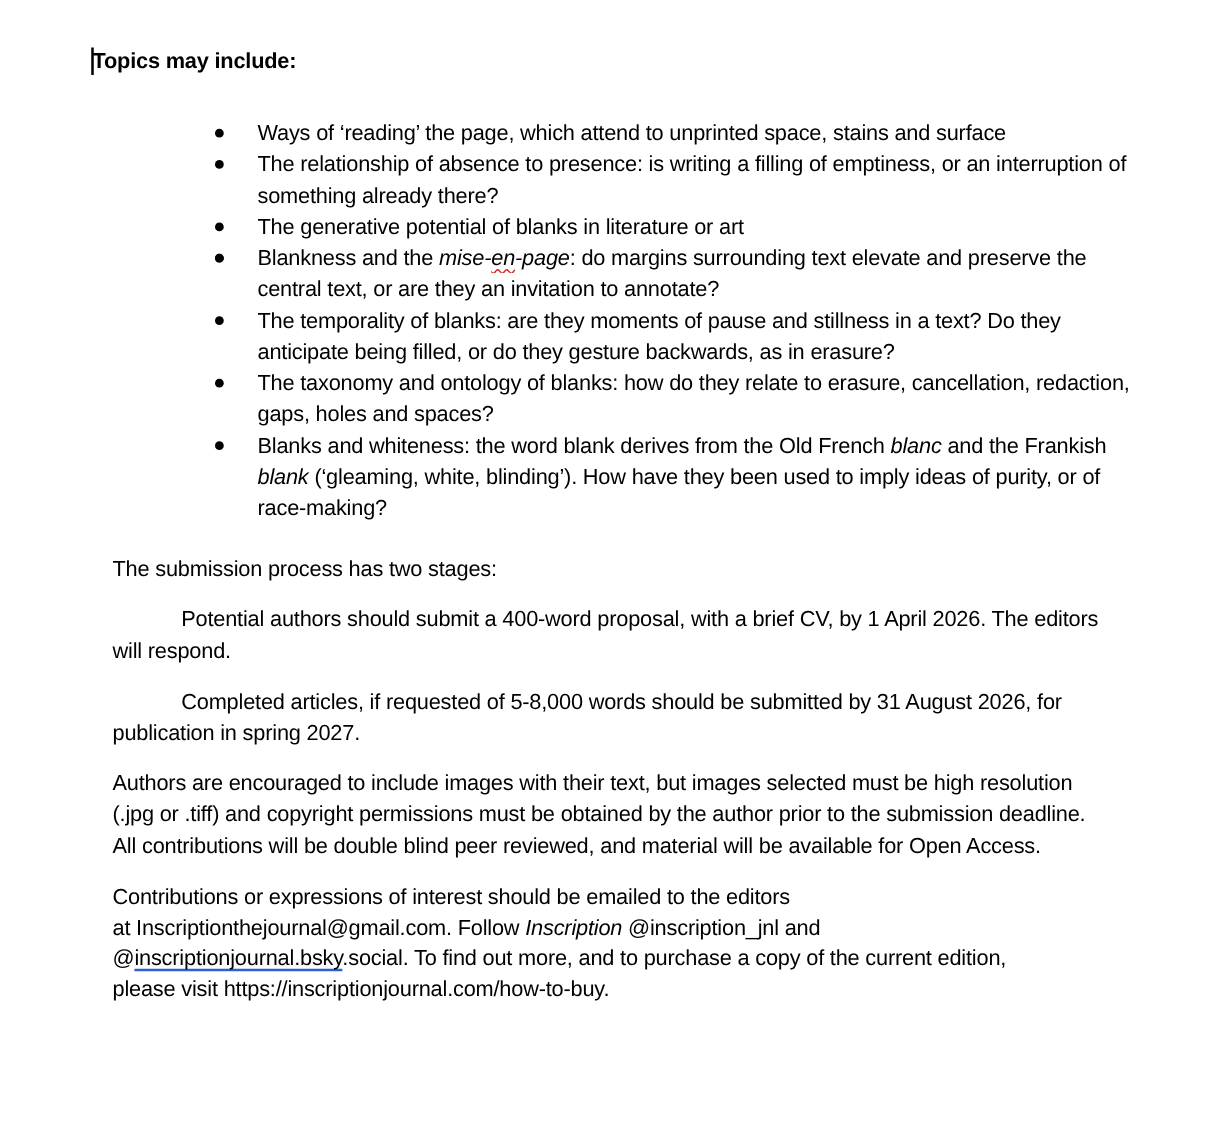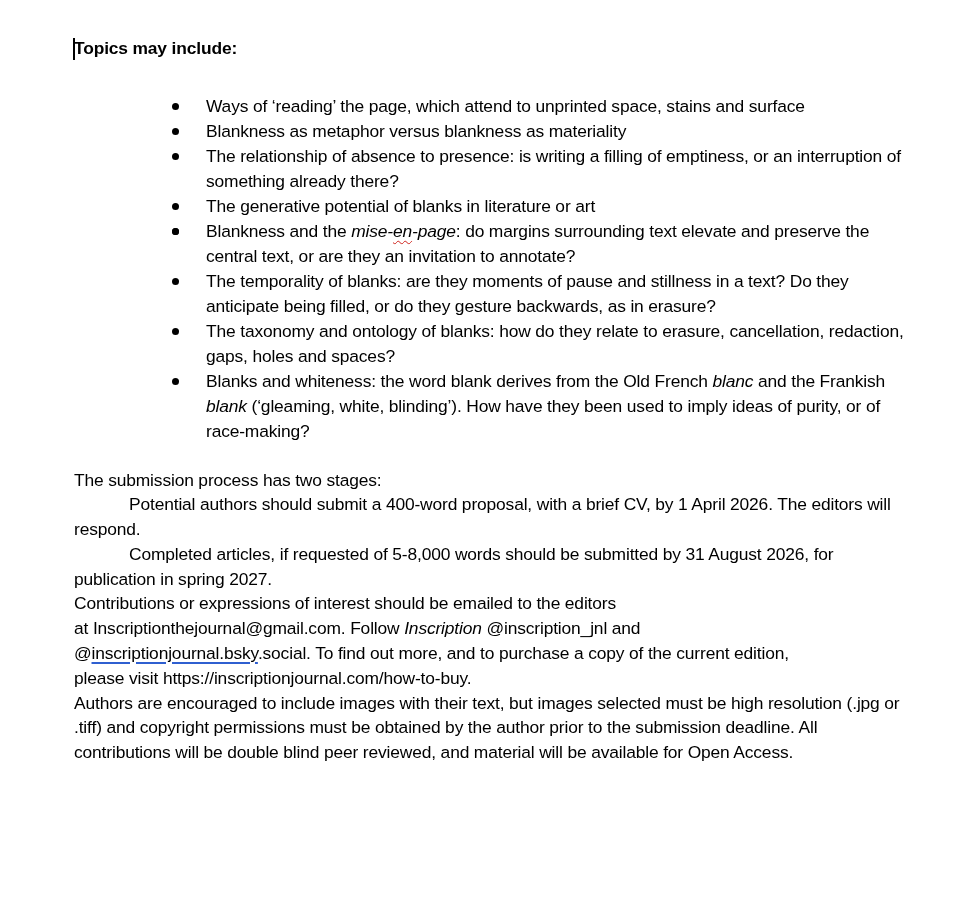--- a/index.html
+++ b/index.html
@@ -61,21 +61,21 @@
       text-decoration: underline wavy #d0261f;
       text-decoration-thickness: 1px;
       text-underline-offset: 3px;
     }
     .section {
       margin-top: 24px;
       line-height: 24.8px;
       width: 830px;
     }
     .section p {
-      margin: 0;
+      margin: 16px;
     }
     .indent {
       text-indent: 55px;
     }
     .link-under {
       text-decoration: underline;
       text-decoration-color: #2f5fd0;
       text-decoration-thickness: 2px;
       text-underline-offset: 3px;
     }
@@ -84,35 +84,34 @@
 <body>
 
 <div class="page">
   <p class="heading">
     <span class="cursor"></span>
     <span>Topics may include:</span>
   </p>
 
   <ul class="topics" id="topics-list">
       <li><span class="bullet"></span><span>Ways of ‘reading’ the page, which attend to unprinted space, stains and surface</span></li>
-      <li><span class="bullet"></span><span>Blankness as metaphor versus blankness as materiality</span></li>
       <li><span class="bullet"></span><span>The relationship of absence to presence: is writing a filling of emptiness, or an interruption of something already there?</span></li>
       <li><span class="bullet"></span><span>The generative potential of blanks in literature or art</span></li>
       <li><span class="bullet"></span></li>
       <li><span class="bullet"></span><span>Blankness and the </span><em>mise-</em><em class="spell">en</em><em>-page</em><span>: do margins surrounding text elevate and preserve the central text, or are they an invitation to annotate?</span></li>
       <li><span class="bullet"></span><span>The temporality of blanks: are they moments of pause and stillness in a text? Do they anticipate being filled, or do they gesture backwards, as in erasure?</span></li>
       <li><span class="bullet"></span><span>The taxonomy and ontology of blanks: how do they relate to erasure, cancellation, redaction, gaps, holes and spaces?</span></li>
       <li><span class="bullet"></span><span>Blanks and whiteness: the word blank derives from the Old French </span><em>blanc</em><span> and the Frankish </span><em>blank</em><span> (‘gleaming, white, blinding’). How have they been used to imply ideas of purity, or of race-making?</span></li>
     </ul>
 
   <div class="section">
     <p>The submission process has two stages:</p>
     <p class="indent">Potential authors should submit a 400-word proposal, with a brief CV, by 1 April 2026. The editors will respond.</p>
     <p class="indent">Completed articles, if requested of 5-8,000 words should be submitted by 31 August 2026, for publication in spring 2027.</p>
+    <p>Authors are encouraged to include images with their text, but images selected must be high resolution (.jpg or .tiff) and copyright permissions must be obtained by the author prior to the submission deadline. All contributions will be double blind peer reviewed, and material will be available for Open Access.</p>
     <p>
       <span>Contributions or expressions of interest should be emailed to the editors</span><br>
       <span>at Inscriptionthejournal@gmail.com. Follow </span><em>Inscription</em><span> @inscription_jnl and</span><br>
       <span>@</span><span class="link-under">inscriptionjournal.bsky</span><span>.social.  To find out more, and to purchase a copy of the current edition,</span><br>
       <span>please visit https://inscriptionjournal.com/how-to-buy.</span>
     </p>
-    <p>Authors are encouraged to include images with their text, but images selected must be high resolution (.jpg or .tiff) and copyright permissions must be obtained by the author prior to the submission deadline. All contributions will be double blind peer reviewed, and material will be available for Open Access.</p>
   </div>
 </div>
 
 </body></html>

